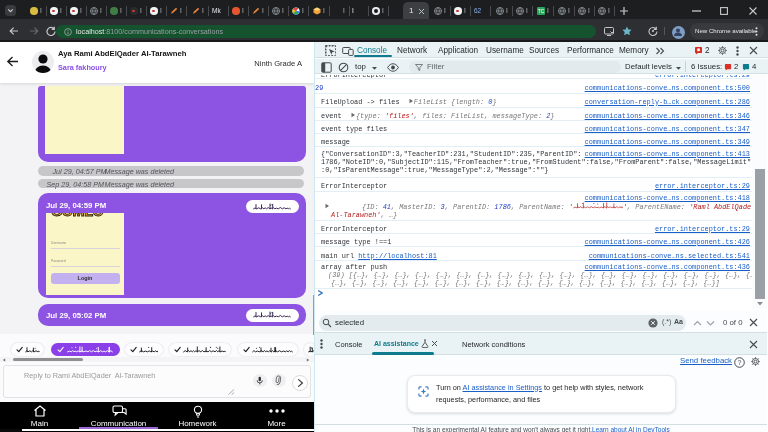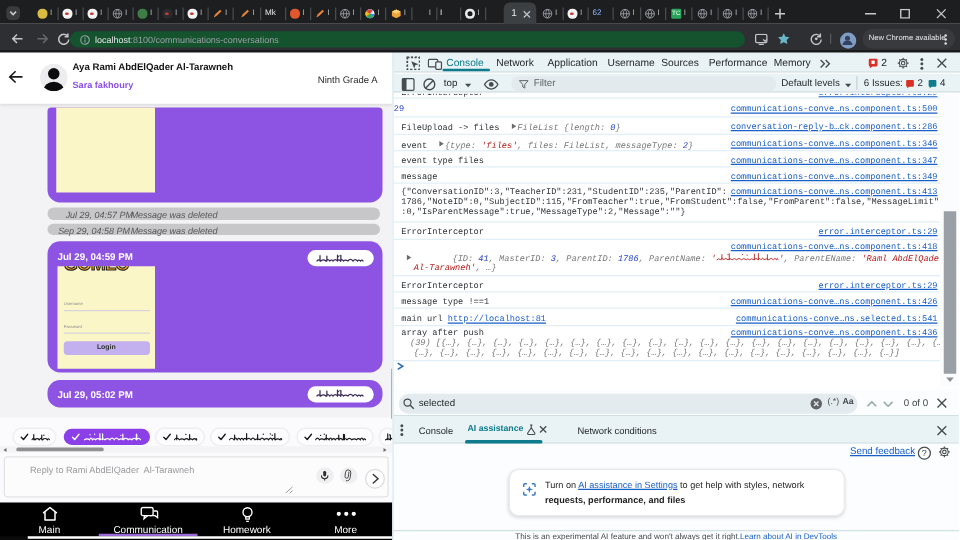--- a/index.html
+++ b/index.html
@@ -669,19 +669,19 @@
         </g>
       </svg>
 </div>
   <div id="aipanel">
   <div style="position:absolute;left:92px;top:2px;width:269px;height:38px;background:#fff;border-radius:8px;border:1px solid #e8eaec;box-shadow:0 1px 3px rgba(0,0,0,.14);">
     <svg style="position:absolute;left:9px;top:9px;" width="13" height="13" viewBox="0 0 20 20">
           <path d="M3 7 V4.5 A1.5 1.5 0 0 1 4.5 3 H7 M13 3 H15.5 A1.5 1.5 0 0 1 17 4.5 V7 M17 13 V15.5 A1.5 1.5 0 0 1 15.5 17 H13 M7 17 H4.5 A1.5 1.5 0 0 1 3 15.5 V13" fill="none" stroke="#3f7cc7" stroke-width="1.8"></path>
           <path d="M10 5.5 L11.2 8.8 L14.5 10 L11.2 11.2 L10 14.5 L8.8 11.2 L5.5 10 L8.8 8.8 Z" fill="#3f7cc7"></path>
         </svg>
     <div style="position:absolute;left:28px;top:6.5px;font-size:7.3px;color:#1f1f1f;">Turn on <span style="color:#1a5fc8;text-decoration:underline;">AI assistance in Settings</span> to get help with styles, network</div>
-    <div style="position:absolute;left:28px;top:19px;font-size:7.3px;color:#1f1f1f;font-weight:bold;">requests, performance, and files</div>
+    <div style="position:absolute;left:28px;top:19px;font-size:7.3px;color:#1f1f1f;">requests, performance, and files</div>
   </div>
 </div>
   <div id="dt-bottom">
   <div style="position:absolute;left:0;top:1px;width:452px;text-align:center;">This is an experimental AI feature and won't always get it right.<span style="color:#1a5fc8;text-decoration:underline;">Learn about AI in DevTools</span></div>
 </div>
 </div>
 
 </body></html>

